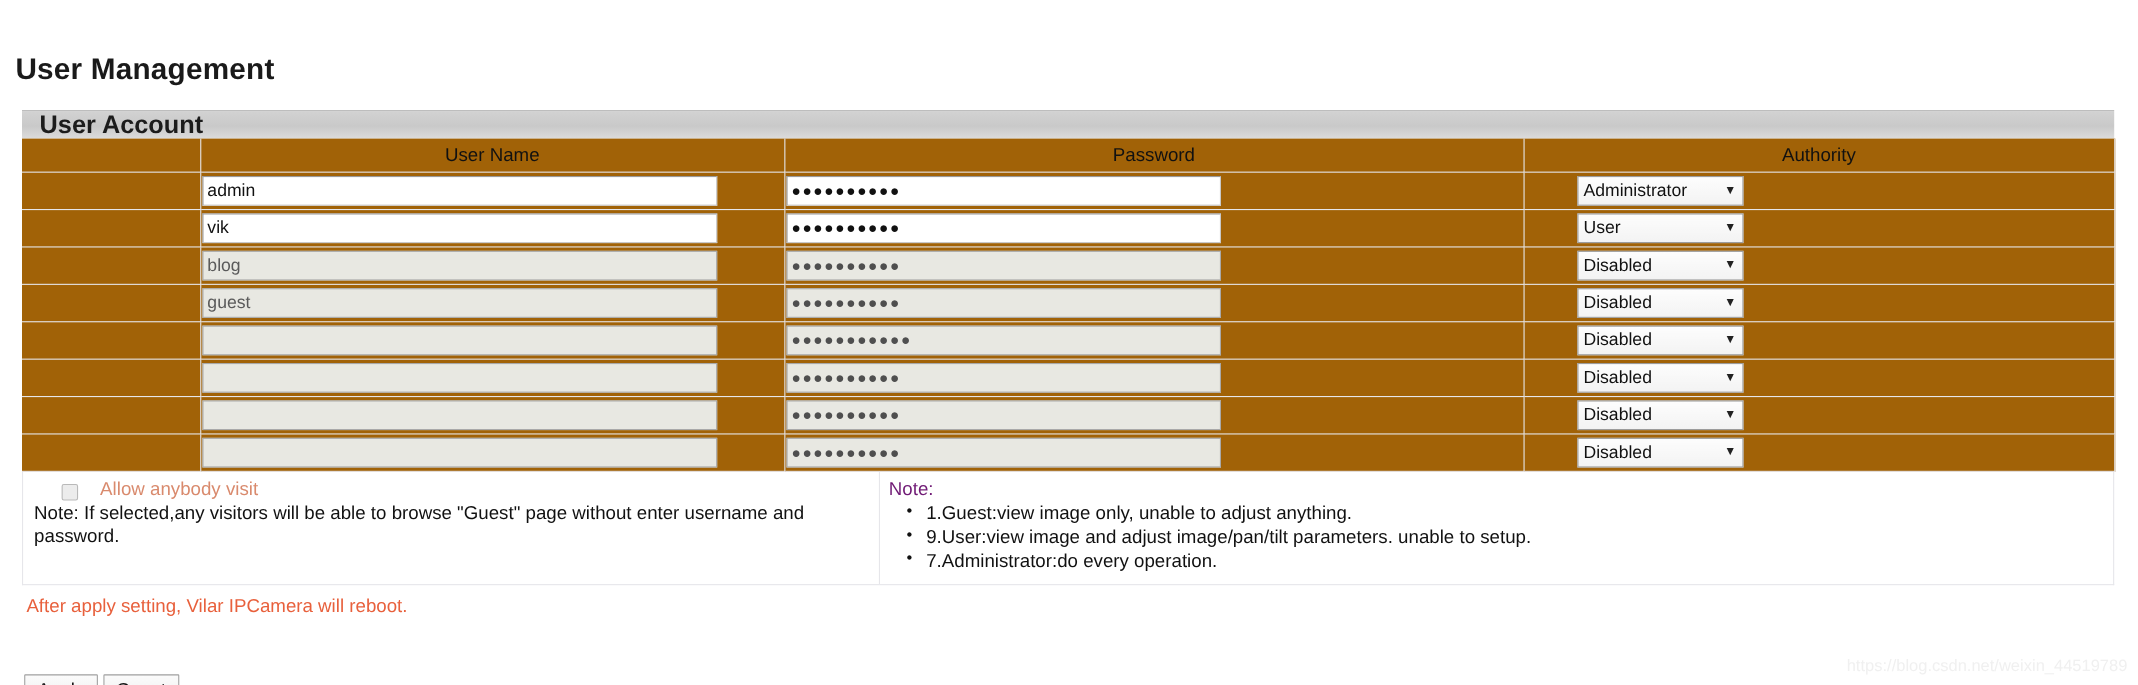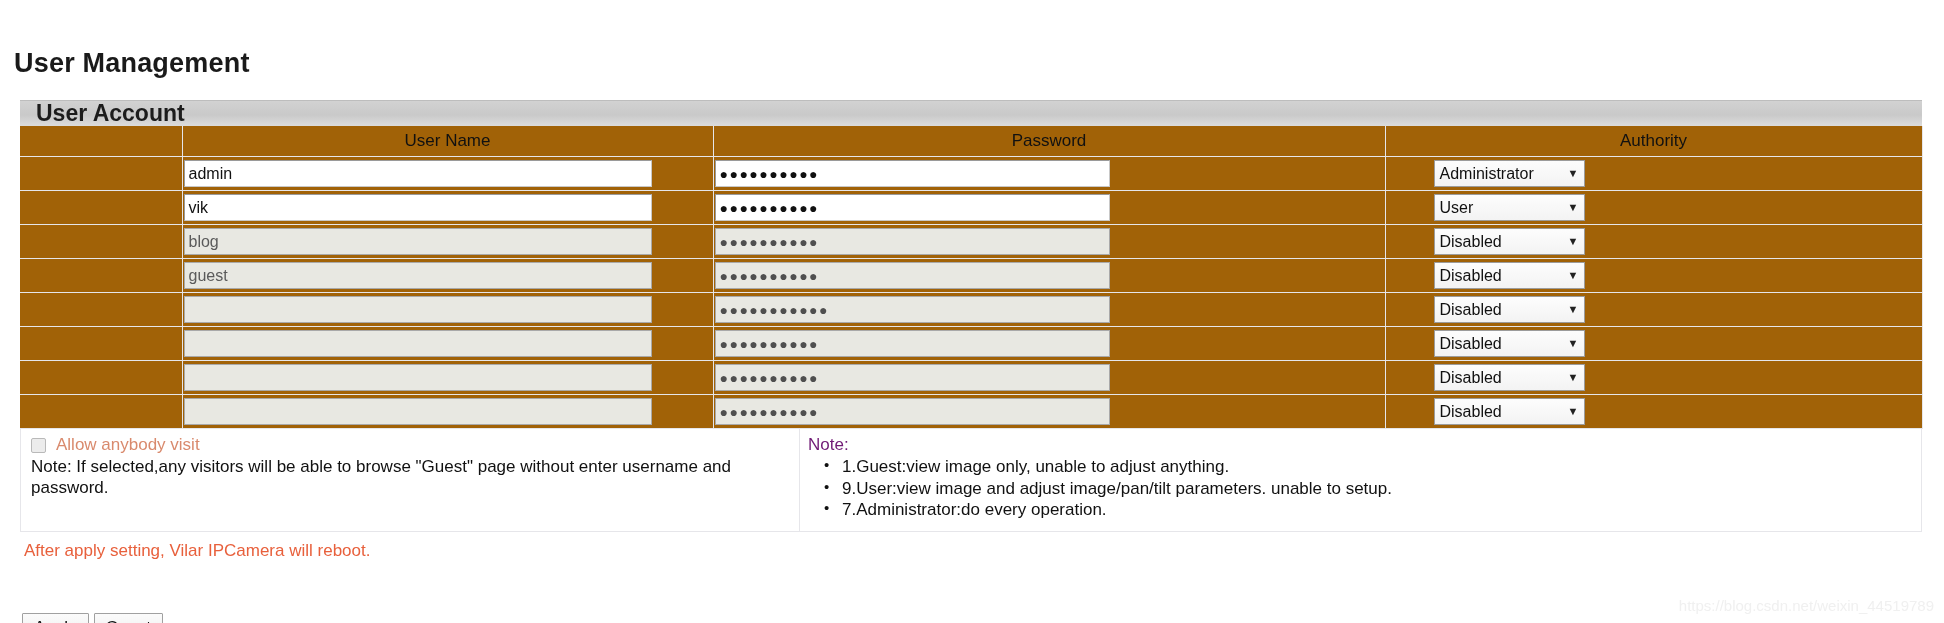--- a/index.html
+++ b/index.html
@@ -145,21 +145,21 @@
     box-sizing: border-box;
     padding: 6px 8px 10px 10px;
     border-right: 1px solid #e6e6ea;
   }
   #footer-right {
     flex: 1;
     box-sizing: border-box;
     padding: 6px 8px 10px 8px;
   }
 
-  .chk-row { display: flex; align-items: center; gap: 10px; }
+  .chk-row { display: flex; align-items: flex-end; gap: 20px; margin-left: 25px; }
   .chk {
     width: 15px; height: 15px;
     box-sizing: border-box;
     border: 1px solid #b9b9b9;
     background: #ececec;
     border-radius: 2px;
     flex: 0 0 auto;
   }
   .chk-label { font-size: 17px; color: #d98a6d; }
 

